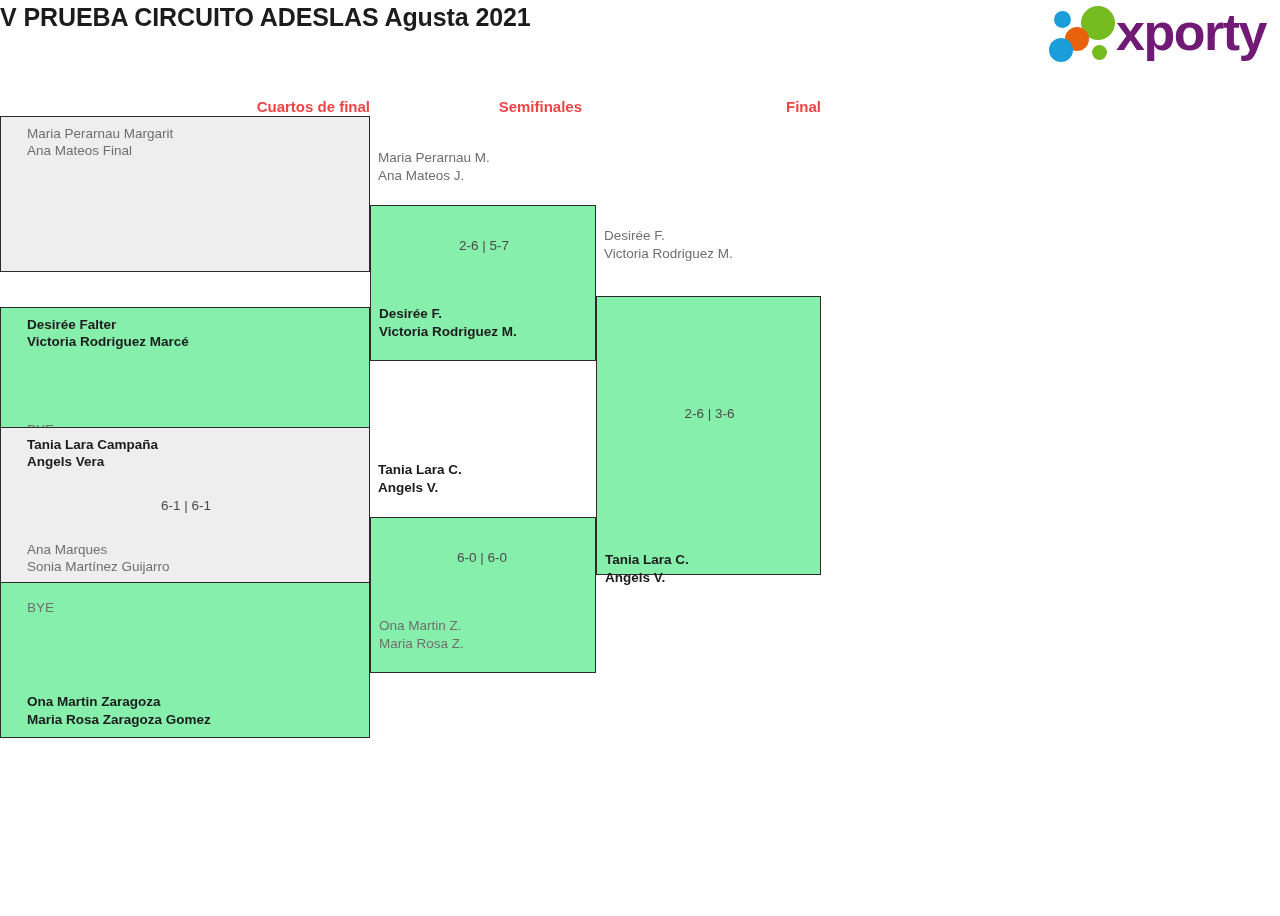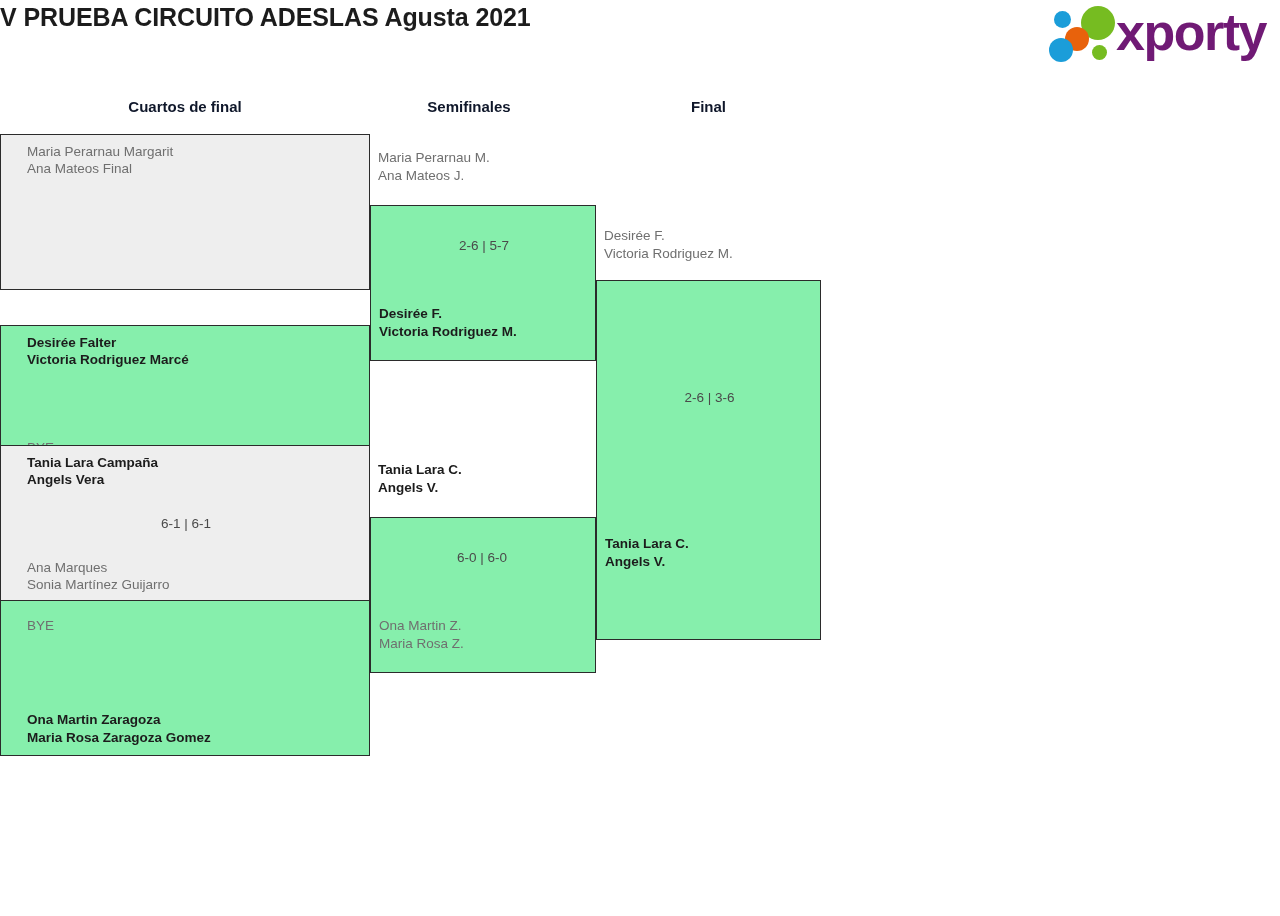--- a/index.html
+++ b/index.html
@@ -54,22 +54,22 @@
     color: #701a75;
     letter-spacing: -1.5px;
     line-height: 62px;
   }
 
   
   .round-heading {
     position: absolute;
     font-size: 15px;
     font-weight: 700;
-    color: #0f172a;
-    text-align: center;
+    color: #ef4444;
+    text-align: right;
     top: 98px;
     line-height: 18px;
   }
   #round-heading-0 { left: 0px;   width: 370px; }
   #round-heading-1 { left: 356px; width: 226px; }
   #round-heading-2 { left: 596px; width: 225px; }
 
   
   .match-box {
     position: absolute;
@@ -91,36 +91,36 @@
   .score {
     position: absolute;
     font-size: 13.5px;
     line-height: 17px;
     color: #4a4a4a;
     text-align: center;
     white-space: nowrap;
   }
 
   
-  #r1-col { position: absolute; left: 0px; top: 134px; width: 400px; height: 623px; }
+  #r1-col { position: absolute; left: 0px; top: 116px; width: 400px; height: 623px; }
   .r1-box { left: 0px; width: 370px; height: 156px; }
   #r1-match-0 { top: 0px;   }
   #r1-box-1   { top: 155px; margin-top: 36px; }
   #r1-box-2   { top: 311px; }
   #r1-box-3   { top: 466px; }
 
   
   #sf-col { position: absolute; left: 370px; top: 129px; width: 226px; height: 545px; }
   .sf-box { left: 0px; width: 226px; height: 156px; }
   #sf-box-0 { top: 76px;  }
   #sf-box-1 { top: 388px; }
 
   
   #f-col { position: absolute; left: 596px; top: 129px; width: 225px; height: 467px; }
-  #f-box-0 { left: 0px; top: 151px; width: 225px; height: 360px; padding-left: 20px; }
+  #f-box-0 { left: 0px; top: 167px; width: 225px; height: 279px; padding-left: 20px; }
 </style>
 </head>
 <body>
 
 <div id="title-block">
   <div class="title-line">V PRUEBA CIRCUITO ADESLAS Agusta 2021</div>
 </div>
 
 <div id="brand-logo">
   <span class="logo-dot" id="logo-dot-blue-small"></span>

